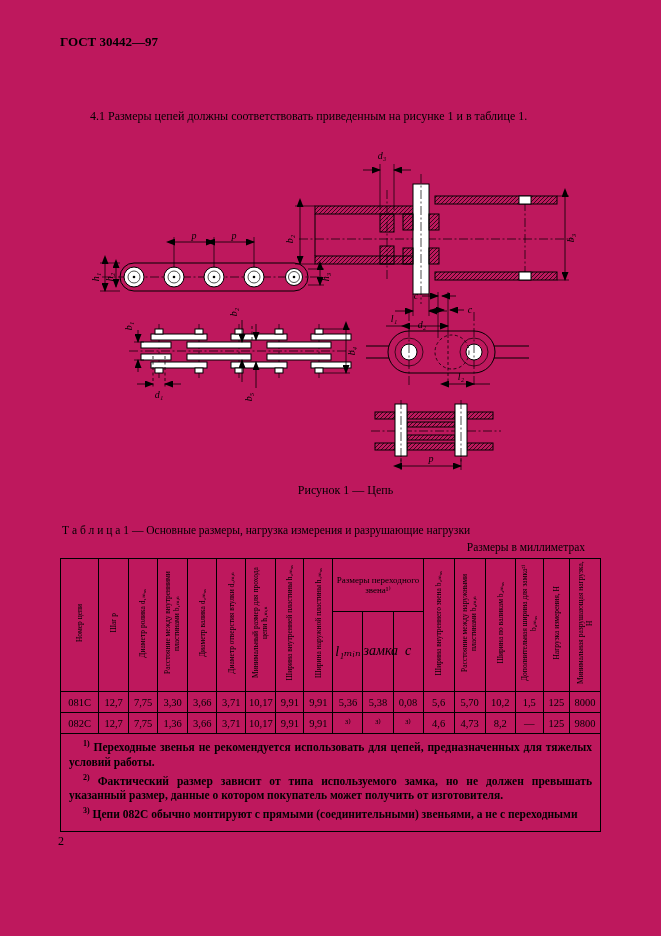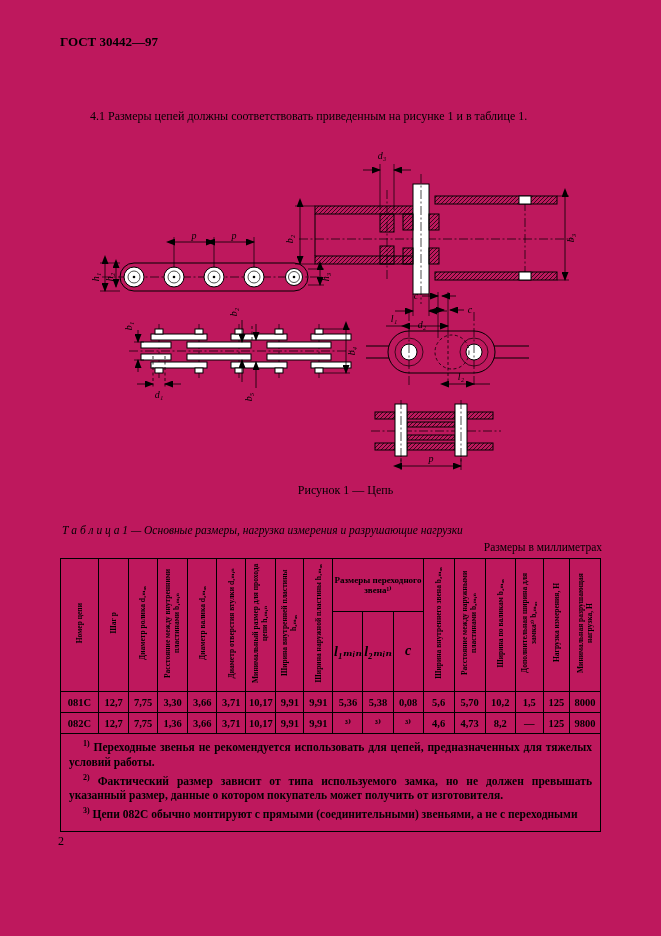--- a/index.html
+++ b/index.html
@@ -2,43 +2,43 @@
 <html><head>
 <meta charset="utf-8">
 <style>
   html,body{margin:0;padding:0;background:#e8e8e8;}
   .page{position:relative;width:661px;height:936px;background:#be185d;margin:0 auto;
         font-family:"Liberation Serif","DejaVu Serif",serif;color:#000;overflow:hidden;padding-left:30px;}
   .doc-code{position:absolute;left:60px;top:34px;font-size:13px;font-weight:bold;}
   .sec-title{position:absolute;left:90px;top:72px;font-size:14px;font-weight:bold;}
   .sec-para{position:absolute;left:90px;top:109px;width:512px;font-size:12px;}
   .fig-caption{position:absolute;left:0;right:0;top:483px;text-align:center;font-size:12px;}
-  .tbl-caption{position:absolute;left:62px;top:524px;width:540px;font-size:11.5px;font-style:italic;}
-  .tbl-units{position:absolute;left:61px;top:541px;width:541px;font-size:11.5px;text-align:right;}
+  .tbl-caption{position:absolute;left:62px;top:524px;width:540px;font-size:11.5px;}
+  .tbl-units{position:absolute;left:44px;top:541px;width:541px;font-size:11.5px;text-align:right;}
   .page-num{position:absolute;left:58px;top:834px;font-size:12px;}
 
   svg{position:absolute;overflow:visible;}
   .ln{stroke:#000;stroke-width:1;fill:none;}
   .thin{stroke:#000;stroke-width:.7;fill:none;}
   .cl{stroke:#000;stroke-width:.7;fill:none;stroke-dasharray:9 2.5 2 2.5;}
   .dsh{stroke:#000;stroke-width:.8;fill:none;stroke-dasharray:3 2.5;}
   .hat{fill:url(#hatch);stroke:#000;stroke-width:1;}
   .wht{fill:#fff;stroke:#000;stroke-width:1;}
   .dim{stroke:#000;stroke-width:.8;fill:none;}
   .lbl{font-family:"Liberation Serif","DejaVu Serif",serif;font-style:italic;font-size:10px;fill:#000;}
 
   .gtable{position:absolute;left:60px;top:558px;width:541px;border-collapse:collapse;table-layout:fixed;}
   .gtable th,.gtable td{border:1px solid #000;padding:0;}
   .gtable{border:1.5px solid #000;}
-  .gtable thead th{vertical-align:middle;text-align:center;font-weight:bold;}
+  .gtable thead th{vertical-align:middle;text-align:center;font-weight:normal;}
   .v{writing-mode:vertical-rl;transform:rotate(180deg);display:inline-block;
      max-height:124px;font-size:7.5px;line-height:1.25;padding:2px 0;}
   .grp{font-size:9px;height:50px;padding:2px;}
   .sub{height:76px;font-size:14px;font-style:italic;}
-  .gtable tbody td{height:20px;text-align:center;font-size:10.5px;font-weight:bold;}
+  .gtable tbody td{height:20px;text-align:center;font-size:10.5px;}
   .gtable tbody td:first-child{font-size:10.5px;}
   .fnotes{text-align:left !important;padding:3px 8px 6px 8px !important;}
   .fnotes p{margin:2px 0 3px 0;font-size:11.5px;line-height:1.3;text-indent:14px;text-align:justify;font-weight:bold;}
   .fnotes sup{font-size:8px;}
 </style>
 </head>
 <body>
 
 <div class="page">
 
@@ -302,21 +302,21 @@
         <th colspan="3" class="grp">Размеры переходного звена¹⁾</th>
         <th rowspan="2"><span class="v">Ширина внутреннего звена b₂ₘₐₓ</span></th>
         <th rowspan="2"><span class="v">Расстояние между наружными пластинами b₅ₘᵢₙ</span></th>
         <th rowspan="2"><span class="v">Ширина по валикам b₄ₘₐₓ</span></th>
         <th rowspan="2"><span class="v">Дополнительная ширина для замка²⁾ b₆ₘₐₓ</span></th>
         <th rowspan="2"><span class="v">Нагрузка измерения, Н</span></th>
         <th rowspan="2"><span class="v">Минимальная разрушающая нагрузка, Н</span></th>
       </tr>
       <tr>
         <th class="sub">l₁ₘᵢₙ</th>
-        <th class="sub">l₂ₘᵢₙ</th>
+        <th class="sub">замка</th>
         <th class="sub">c</th>
       </tr>
     </thead>
     <tbody>
         <tr>
           <td>081С</td>
           <td>12,7</td>
           <td>7,75</td>
           <td>3,30</td>
           <td>3,66</td>

